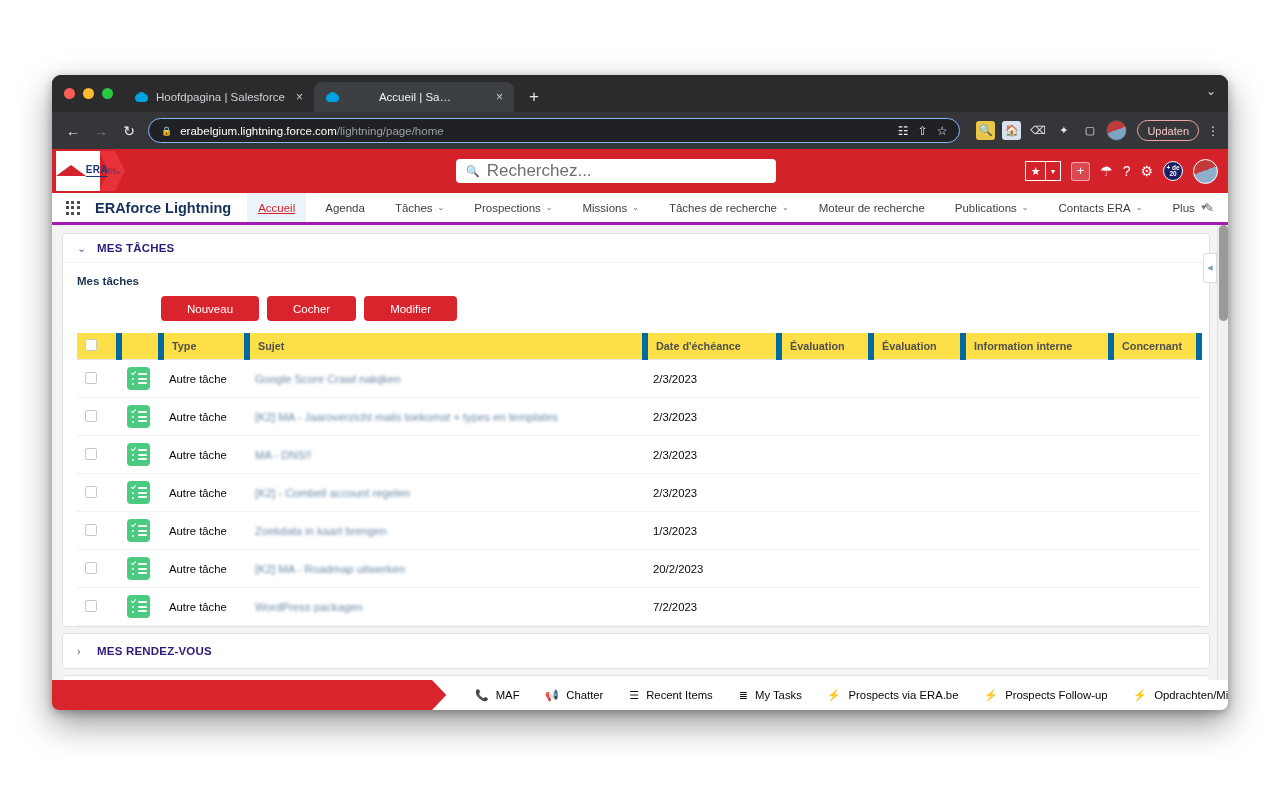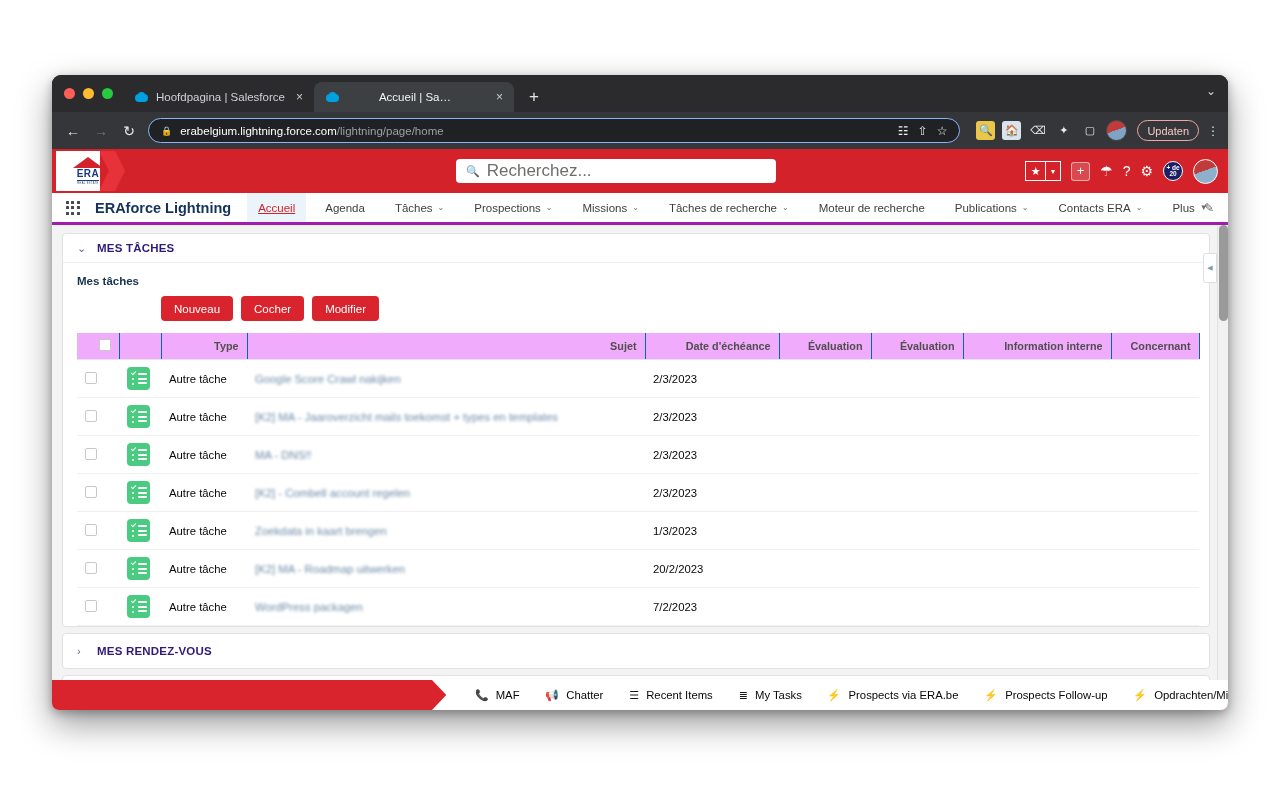--- a/index.html
+++ b/index.html
@@ -145,21 +145,21 @@
   
   .sf-header {
     height: 44px;
     background: #d3222a;
     display: flex; align-items: center;
     position: relative;
   }
   .sf-logo {
     width: 44px; height: 40px; margin-left: 4px;
     background: #ffffff;
-    display: flex; flex-direction: column;
+    display: flex; flex-direction: row;
     align-items: center; justify-content: center;
     flex: none; position: relative; z-index: 2; padding-left: 20px;
   }
   .sf-logo .roof {
     width: 0; height: 0;
     border-left: 15px solid transparent;
     border-right: 15px solid transparent;
     border-bottom: 11px solid #d3222a;
     margin-bottom: 1px;
   }
@@ -274,31 +274,31 @@
     font-size: 11.5px; color: #080707;
   }
   .selectbox .spin {
     margin-left: auto; display: flex; flex-direction: column;
     line-height: 5px; font-size: 7px; color: #3e3e3c;
   }
   .btnrow { display: flex; gap: 8px; margin-left: 84px; }
   .redbtn {
     background: #d9232d; color: #ffffff;
     font-size: 11.5px; border: none; border-radius: 4px;
-    height: 25px; padding: 0 13px; cursor: pointer;
+    height: 25px; padding: 0 26px; cursor: pointer;
     font-family: "Liberation Sans", sans-serif;
   }
 
   
   table.tasks { width: 100%; border-collapse: collapse; margin-top: 12px; table-layout: fixed; }
   table.tasks th {
-    background: #f0abfc;
+    background: #fde047;
     font-size: 10.8px; font-weight: bold; color: #514f4d;
-    text-align: right; padding: 6px 8px;
-    border-right: 1px solid #0369a1;
+    text-align: left; padding: 6px 8px;
+    border-right: 6px solid #0369a1;
     border-bottom: 1px solid #e5e5e5;
     white-space: nowrap;
   }
   table.tasks td {
     font-size: 11.3px; color: #080707;
     padding: 7px 8px;
     border-bottom: 1px solid #f0f0f0;
     vertical-align: middle;
   }
   .cbx {

